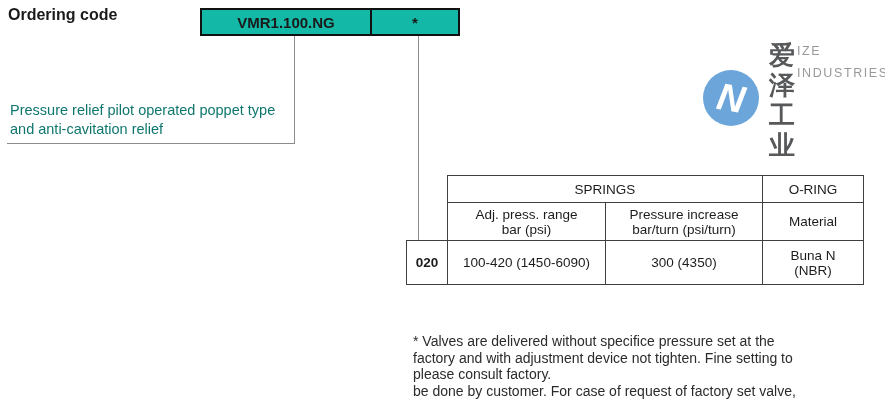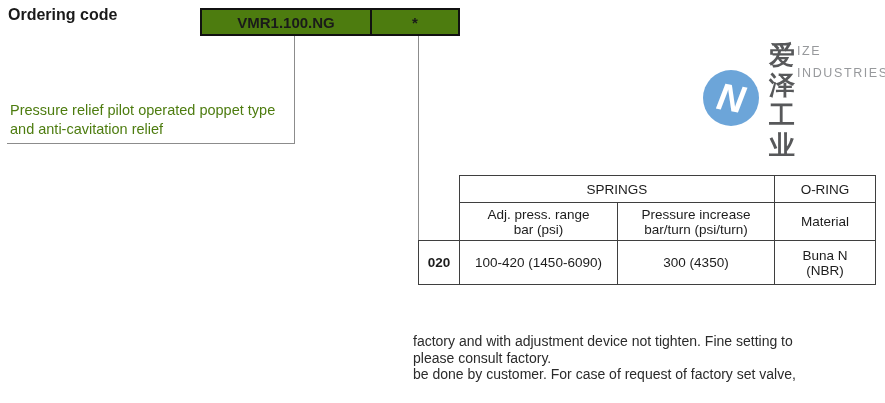--- a/index.html
+++ b/index.html
@@ -7,41 +7,41 @@
   .page {
     position:relative; width:885px; height:403px; background:#ffffff;
     color:#1d1d1b; overflow:hidden;
   }
   .abs { position:absolute; }
 
   .page-title { left:8px; top:6px; font-size:16px; font-weight:bold; color:#1a1a1a; }
 
   .code-boxes { left:200px; top:8px; display:flex; }
   .code-box {
-    height:28px; border:2px solid #111111; background:#4d7c0f;
+    height:28px; border:2px solid #111111; background:#14b8a6;
     display:flex; align-items:center; justify-content:center;
     font-size:15px; font-weight:bold; color:#1a1a1a;
   }
   .code-box.model { width:172px; }
   .code-box.option { width:90px; margin-left:-2px; }
 
   .line { background:#8c8c8c; }
   .vline-model { left:294px; top:36px; width:1px; height:107px; }
   .hline-desc  { left:7px;  top:143px; width:288px; height:1px; }
   .vline-option{ left:418px; top:36px; width:1px; height:204px; }
 
-  .description { left:10px; top:101px; font-size:14.5px; line-height:19px; color:#4d7c0f; }
+  .description { left:10px; top:101px; font-size:14.5px; line-height:19px; color:#0f766e; }
 
   .logo { left:702px; top:40px; display:flex; align-items:center; gap:9px; }
   .logo-text { display:flex; flex-direction:row; }
   .logo-cn { font-size:26px; font-weight:600; color:#57585a; letter-spacing:2px; line-height:30px; }
   .logo-en { font-size:12.5px; color:#97999c; letter-spacing:1.6px; line-height:22px; }
 
   table.spec {
-    left:418px; top:175px; border-collapse:collapse; table-layout:fixed;
+    left:406px; top:175px; border-collapse:collapse; table-layout:fixed;
     font-size:13.5px; color:#1c1c1c;
   }
   table.spec td, table.spec th {
     border:1px solid #3f3f3f; text-align:center; vertical-align:middle;
     font-weight:normal; padding:0 2px;
   }
   table.spec .ghost { border:none; background:transparent; }
   table.spec .code-cell { font-weight:bold; }
   .preline { white-space:pre-line; }
   .col-code { width:41px; } .col-adj { width:158px; }
@@ -112,18 +112,19 @@
         <td class="code-cell">020</td>
         <td>100-420 (1450-6090)</td>
         <td>300 (4350)</td>
         <td class="preline">Buna N
 (NBR)</td>
       </tr>
     </tbody>
   </table>
 
   <div class="abs footnote">
+    <div>* Valves are delivered without specifice pressure set at the</div>
     <div>factory and with adjustment device not tighten. Fine setting to</div>
     <div>please consult factory.</div>
     <div>be done by customer. For case of request of factory set valve,</div>
   </div>
 
 </div>
 
 </body></html>

